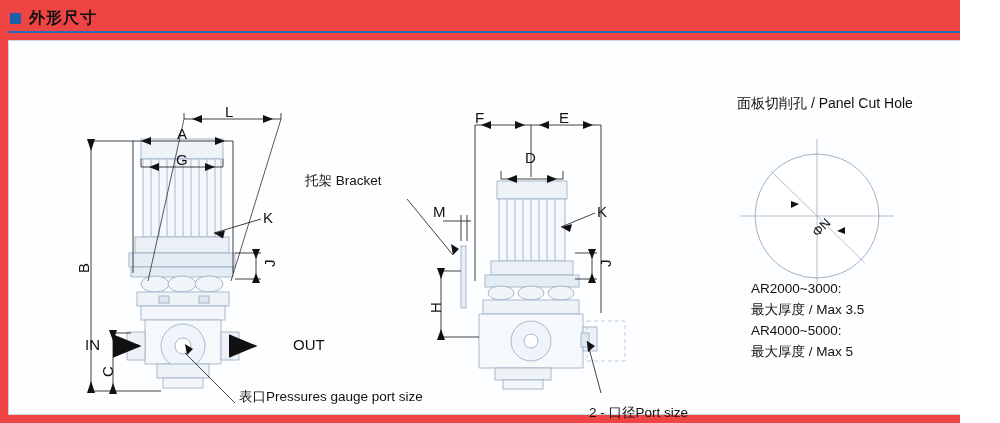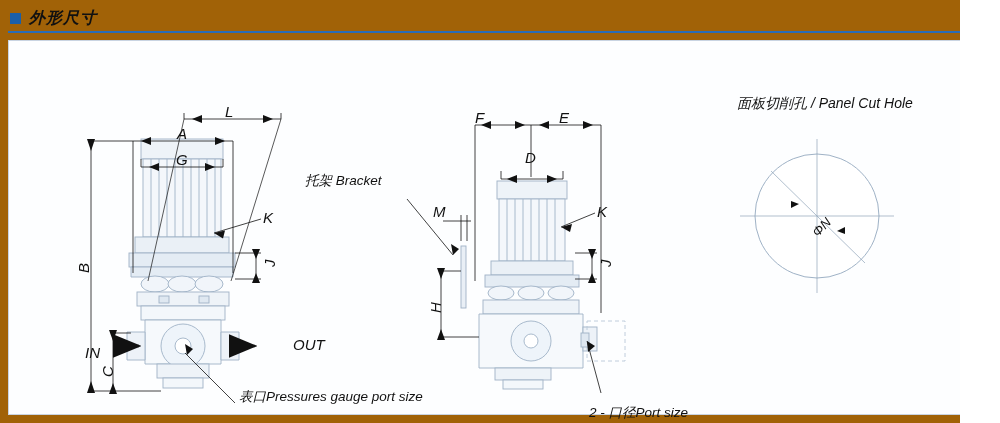--- a/index.html
+++ b/index.html
@@ -5,23 +5,22 @@
   html, body {
     margin: 0;
     padding: 0;
     background: #ffffff;
     font-family: "Liberation Sans", sans-serif;
   }
   #page {
     position: relative;
     width: 960px;
     height: 423px;
-    background: #a16207;
+    background: #ef4444;
     overflow: hidden;
-    font-style: italic;
   }
   
   #header {
     position: absolute;
     left: 10px;
     top: 8px;
     display: flex;
     align-items: center;
     gap: 8px;
   }
@@ -274,32 +273,38 @@
       </g>
     </svg>
 
     <span class="lbl dim" style="left:216px; top:62px;">L</span>
     <span class="lbl dim" style="left:168px; top:84px;">A</span>
     <span class="lbl dim" style="left:167px; top:110px;">G</span>
     <span class="lbl dim" style="left:254px; top:168px;">K</span>
     <span class="lbl dim vert" style="left:252px; top:226px;">J</span>
     <span class="lbl dim vert" style="left:66px; top:232px;">B</span>
     <span class="lbl dim vert" style="left:90px; top:336px;">C</span>
-    <span class="lbl dim" style="left:76px; top:295px;margin-top:8px;">IN</span>
+    <span class="lbl dim" style="left:76px; top:295px;">IN</span>
     <span class="lbl dim" style="left:252px; top:295px;margin-left:32px;">OUT</span>
     <span class="lbl note-b" style="left:230px; top:348px;">表口Pressures gauge port size</span>
 
     <span class="lbl dim" style="left:466px; top:68px;">F</span>
     <span class="lbl dim" style="left:550px; top:68px;">E</span>
     <span class="lbl dim" style="left:516px; top:108px;">D</span>
     <span class="lbl dim" style="left:424px; top:162px;">M</span>
     <span class="lbl dim" style="left:588px; top:162px;">K</span>
     <span class="lbl dim vert" style="left:588px; top:226px;">J</span>
     <span class="lbl dim vert" style="left:418px; top:272px;">H</span>
     <span class="lbl note-b" style="left:296px; top:132px;text-align:center;">托架 Bracket</span>
     <span class="lbl note-b" style="left:580px; top:352px;margin-top:12px;">2 - 口径Port size</span>
 
     <span class="lbl" id="panelcut-title" style="left:718px; top:54px;margin-left:10px;">面板切削孔 / Panel Cut Hole</span>
     <span class="lbl dim" style="left:800px; top:188px; transform:rotate(-45deg); transform-origin:left top; font-size:13px;">ΦN</span>
 
+    <div id="spec-block" class="lbl" style="left:742px; top:238px;">
+      <div>AR2000~3000:</div>
+      <div>最大厚度 / Max 3.5</div>
+      <div>AR4000~5000:</div>
+      <div>最大厚度 / Max 5</div>
+    </div>
 
   </div>
 </div>
 
 </body></html>

